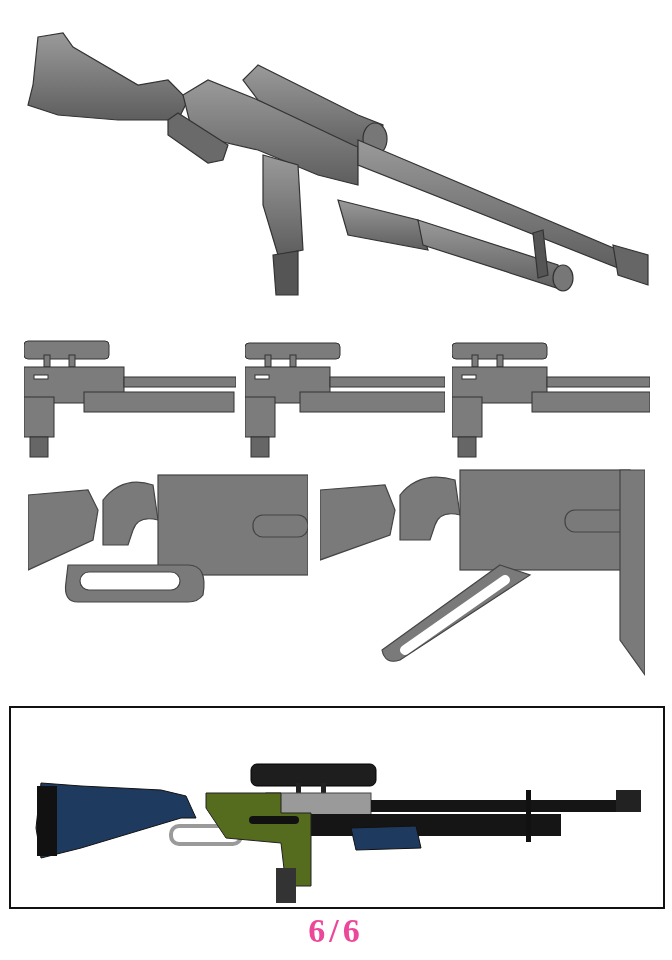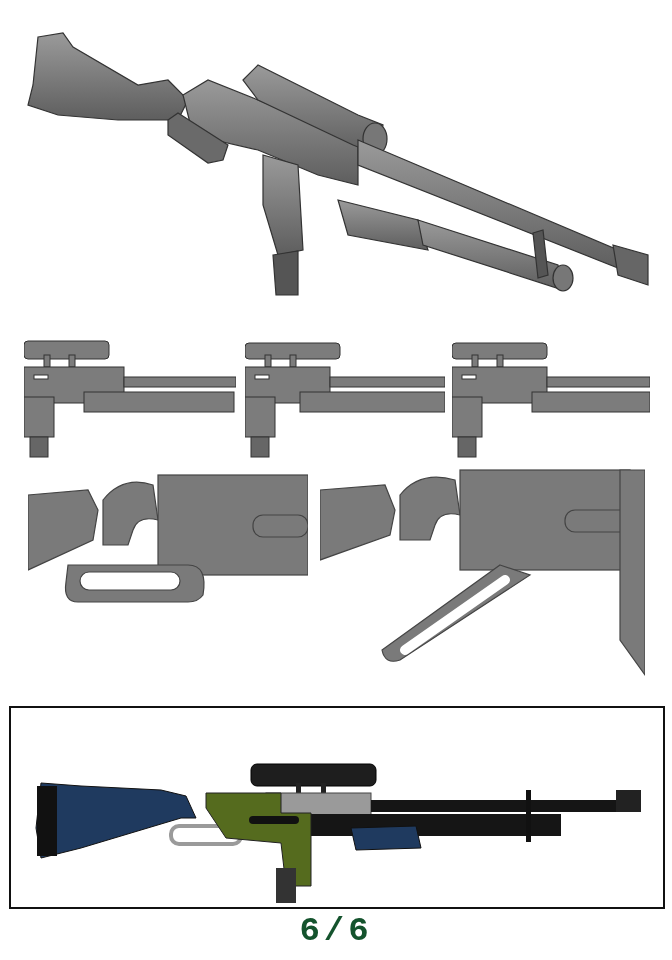--- a/index.html
+++ b/index.html
@@ -1,20 +1,20 @@
 <!DOCTYPE html>
 <html><head>
 <meta charset="utf-8">
 <style>
   html, body { margin: 0; padding: 0; background: #ffffff; }
   body { width: 672px; height: 960px; position: relative; overflow: hidden; font-family: "Liberation Sans", sans-serif; }
   .abs { position: absolute; }
   svg { display: block; }
   .frame { position: absolute; left: 9px; top: 706px; width: 656px; height: 203px; border: 2px solid #111; box-sizing: border-box; background: #fff; }
-  .counter { position: absolute; left: 0; width: 672px; top: 912px; text-align: center; color: #14532d; font-weight: bold; font-size: 34px; letter-spacing: 4px; font-family: Liberation Mono, monospace; }
+  .counter { position: absolute; left: 0; width: 672px; top: 912px; text-align: center; color: #ec4899; font-weight: bold; font-size: 34px; letter-spacing: 4px; font-family: Liberation Serif, serif; }
 </style>
 </head>
 <body>
 
 <div class="abs" style="left:18px;top:25px;width:640px;height:275px;">
   <svg width="640" height="275" viewBox="0 0 640 275">
     <defs>
       <linearGradient id="g1" x1="0" y1="0" x2="0" y2="1">
         <stop offset="0" stop-color="#9a9a9a"></stop>
           <stop offset="1" stop-color="#5e5e5e"></stop>

